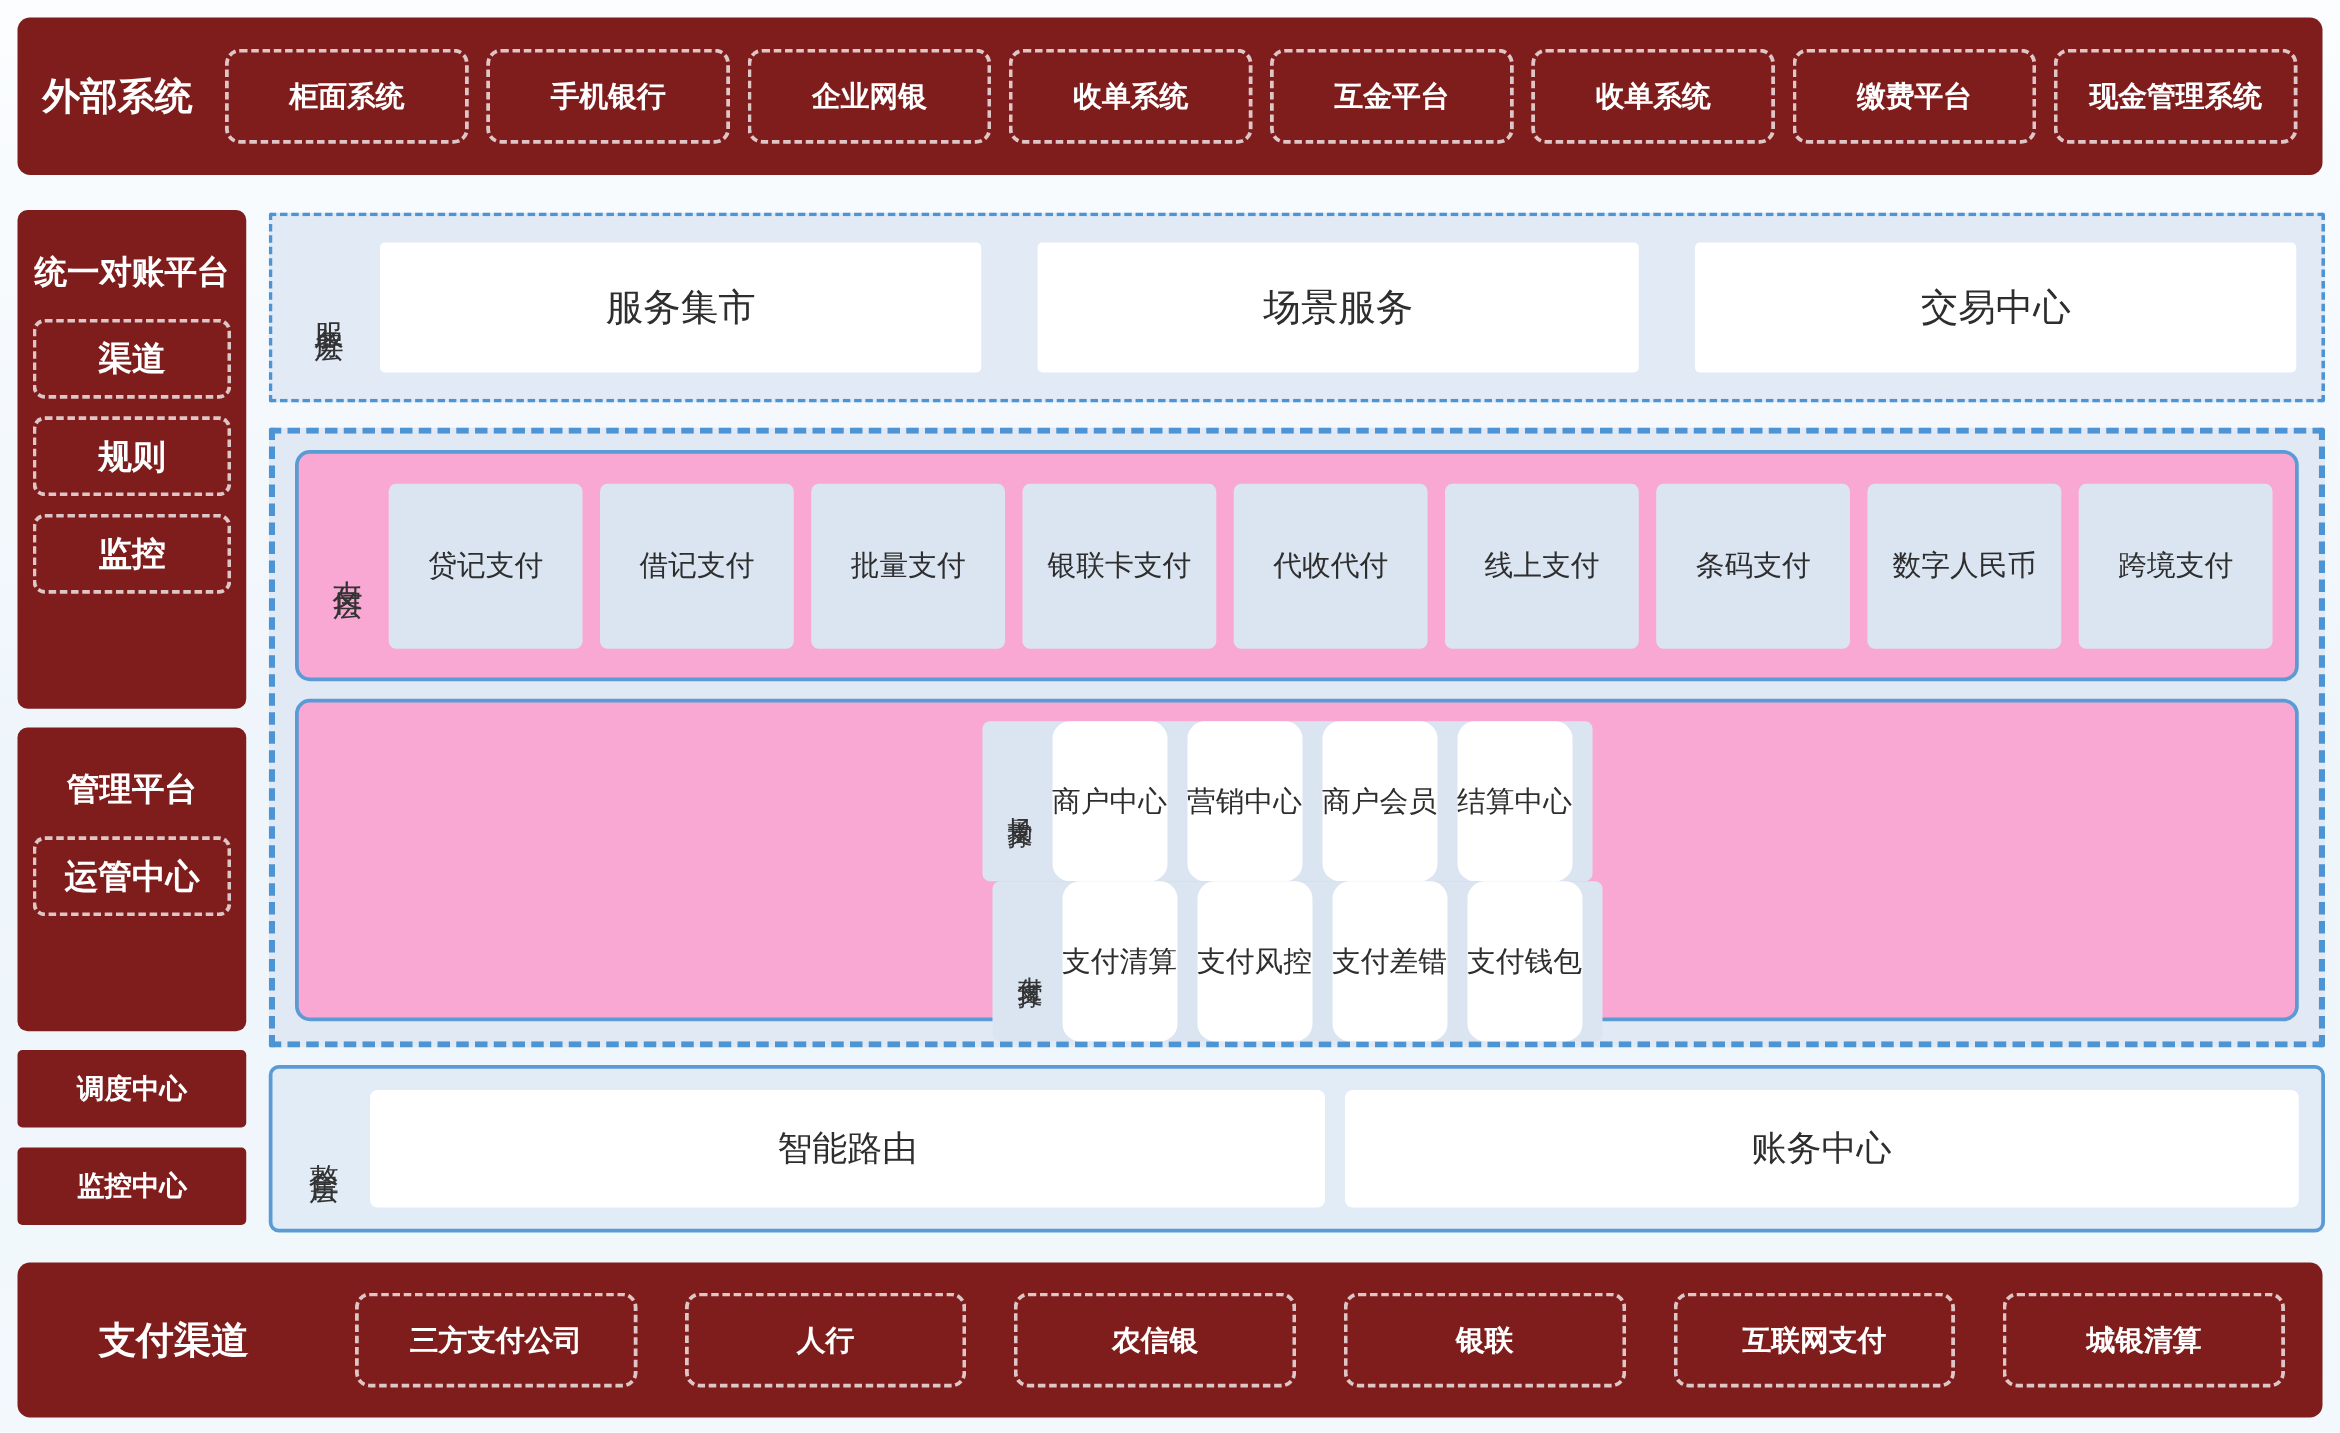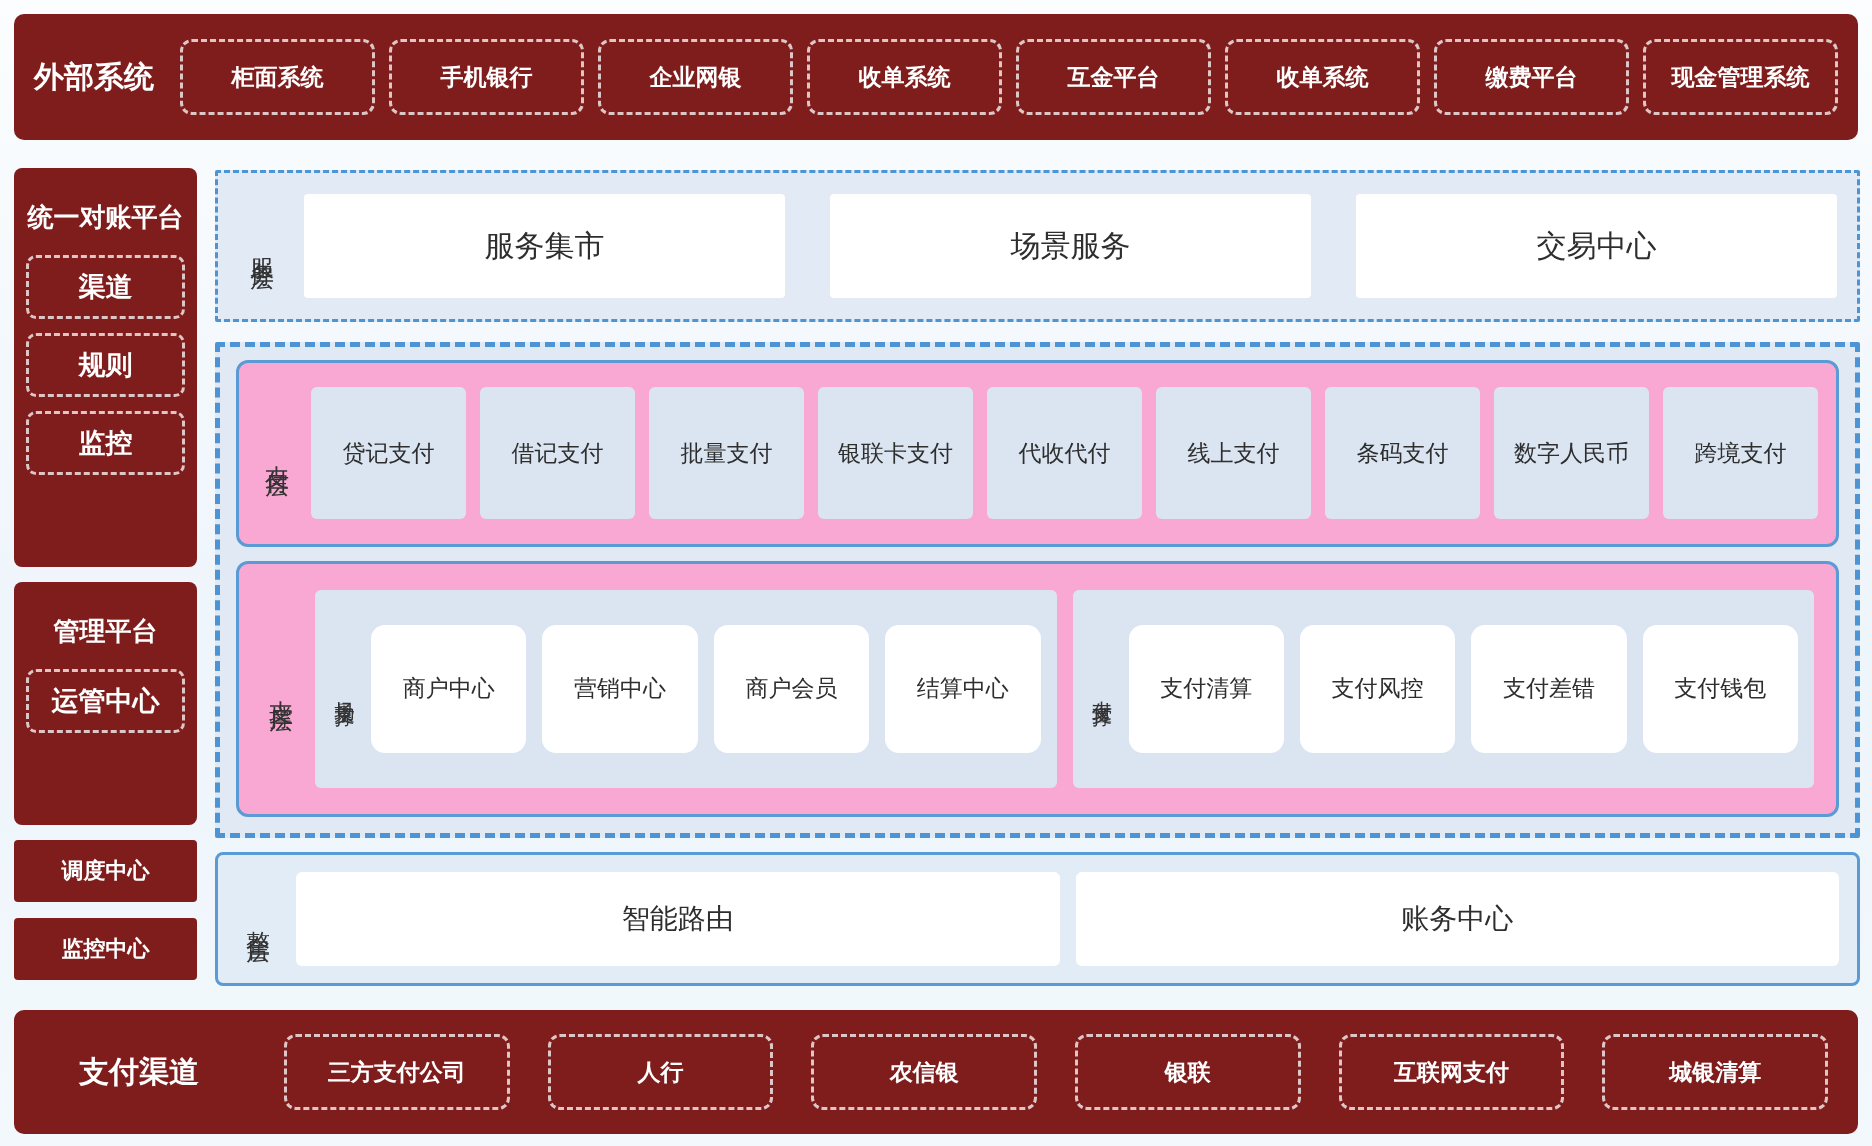--- a/index.html
+++ b/index.html
@@ -87,21 +87,21 @@
   .pay-layer { height: 188px; padding: 0 18px; }
   .pay-layer .v-label { margin: 0 22px 0 8px; }
   .pay-card {
     flex: 1; height: 132px; background: #dbe5f2; border-radius: 6px;
     display: flex; align-items: center; justify-content: center;
     font-size: 23px; color: #2e2e2e; margin-right: 14px; white-space: nowrap;
     padding: 0 4px;
   }
   .pay-card:last-child { margin-right: 0; }
 
-  .support-layer { margin-top: 14px; height: 258px; padding: 0 22px; }
+  .support-layer { margin-top: 14px; height: 258px; padding: 0 22px; flex-direction: column; }
   .support-layer .v-label { margin: 0 22px 0 8px; }
   .support-group {
     flex: 1; height: 198px; background: #dbe5f2; border-radius: 6px;
     display: flex; align-items: center; padding: 0 16px; margin-right: 16px;
   }
   .support-group:last-child { margin-right: 0; }
   .group-label {
     writing-mode: vertical-lr; text-orientation: upright;
     font-size: 20px; color: #333; letter-spacing: 2px; line-height: 1;
     margin: 0 16px 0 4px;

